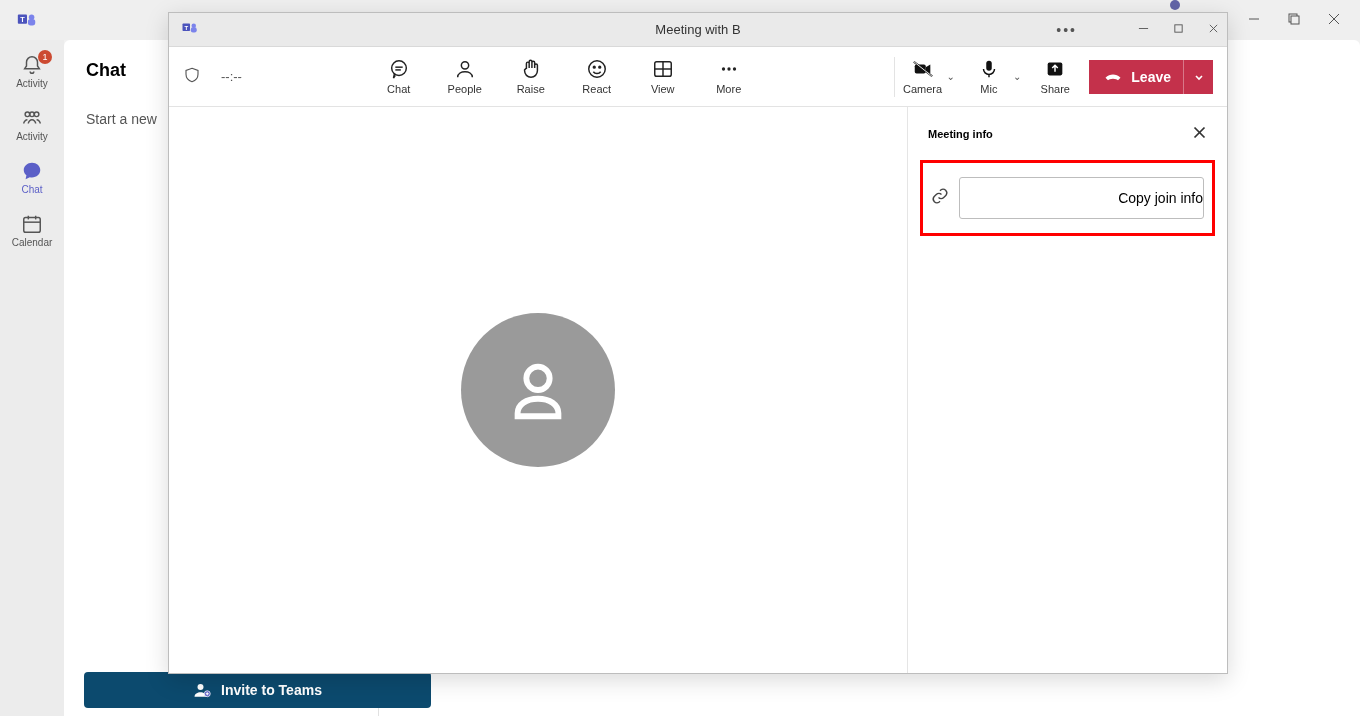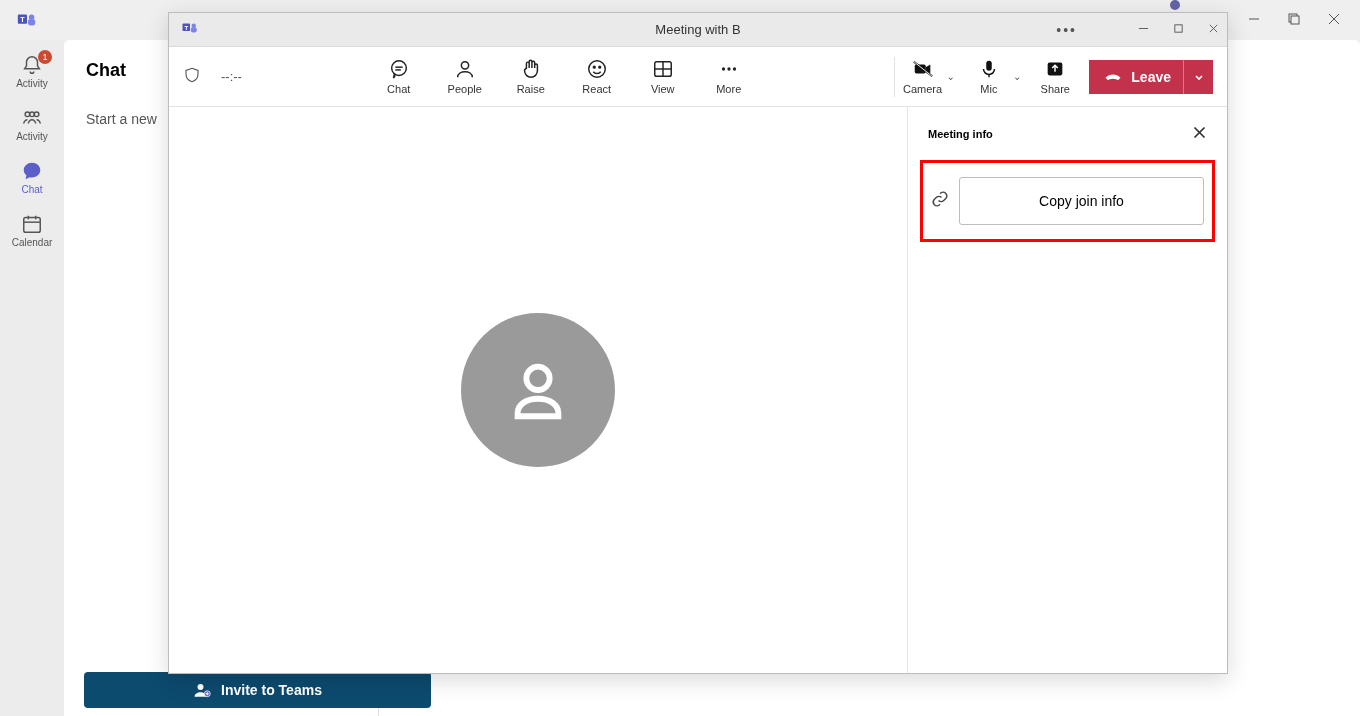--- a/index.html
+++ b/index.html
@@ -41,21 +41,21 @@
   .leave-btn .split { width:30px; height:34px; display:flex; align-items:center; justify-content:center; border-left:1px solid rgba(255,255,255,.35); margin-left:12px;}
   .mw-body { flex:1; display:flex; }
   .mw-stage { flex:1; display:flex; flex-direction:column; align-items:center; justify-content:center; gap: 36px; }
   .avatar-circle { width: 154px; height:154px; border-radius:50%; background:#9a9a9a; display:flex; align-items:center; justify-content:center;}
   .stage-text { font-size: 26px; color:#262626; }
   .mw-panel { width: 320px; border-left:1px solid #e5e5e5; display:flex; flex-direction:column;}
   .panel-header { display:flex; align-items:center; justify-content:space-between; padding: 18px 20px 8px; font-size:11px; font-weight:700;}
   .panel-body { padding: 10px 10px; }
   .highlight-box { border: 3px solid #ff0000; padding: 14px 8px; margin: 0 2px; display:flex; align-items:center; gap: 10px;}
   .link-ico { color:#444; }
-  .copy-btn { flex:1; height: 48px; border:1px solid #bdbdbd; background:#fff; font-size:14px; border-radius:3px; cursor:pointer; }
+  .copy-btn { flex:1; height: 42px; border:1px solid #bdbdbd; background:#fff; font-size:14px; border-radius:3px; cursor:pointer;text-align:right; }
 
   
   .bg-peek { position:absolute; right: 132px; top: 254px; width: 16px; height: 288px; background:#fff; border:1px solid #e5e5e5; border-left:none; border-radius: 0 6px 6px 0; font-size:13px; color:#333; overflow:hidden; padding: 150px 0 0 0;}
   .bg-peek div { text-align:left; padding-right:2px; height: 40px;}
 
   .teams-logo { width: 22px; height: 22px; display:inline-block; position:relative;}
 
   .dot-presence { position:absolute; top: 0; left: 1170px; width:10px; height:10px; background:#6264a7; border-radius:50%;}
 </style>
 </head>

